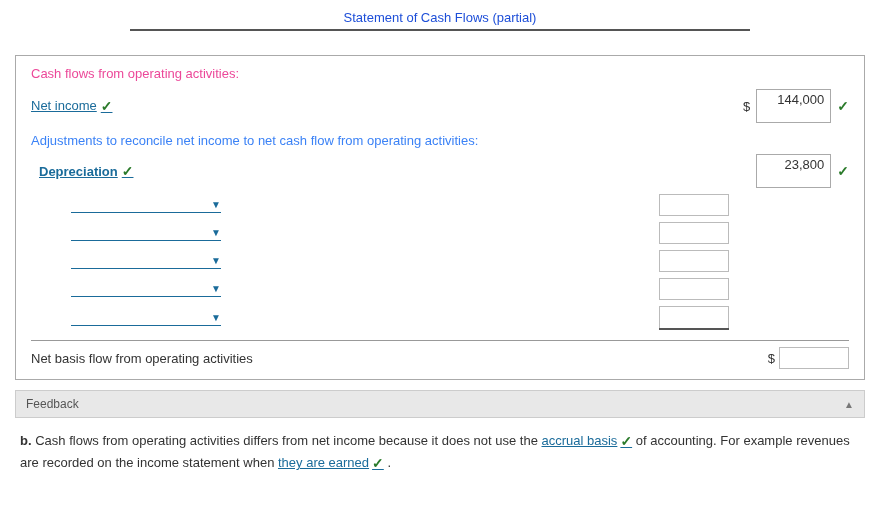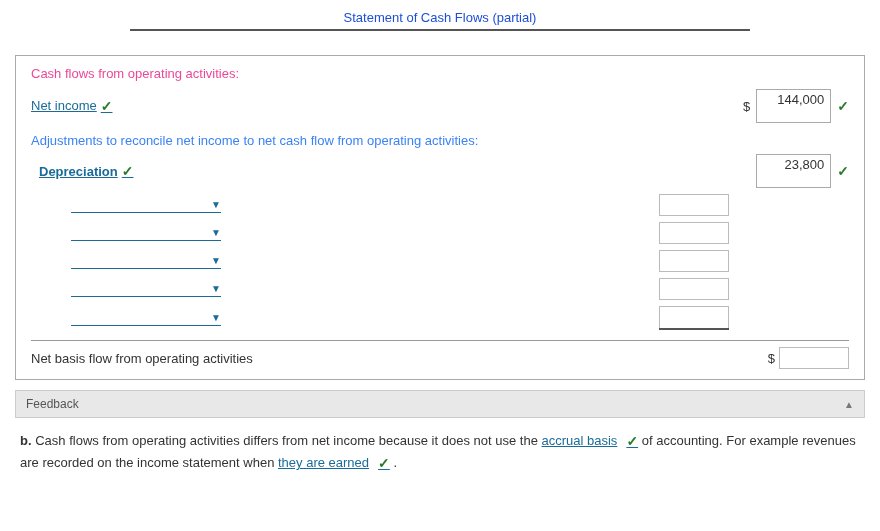--- a/index.html
+++ b/index.html
@@ -217,21 +217,21 @@
       line-height: 1.6;
       padding: 0 5px;
     }
 
     .inline-link {
       color: #1a6b9a;
       text-decoration: underline;
       cursor: pointer;
       display: inline-flex;
       align-items: center;
-      gap: 9px;
+      gap: 3px;
     }
   </style>
 </head>
 <body>
 
 <div class="main-container">
 
   <div class="statement-title">
     <span>Statement of Cash Flows (partial)</span>
   </div>

